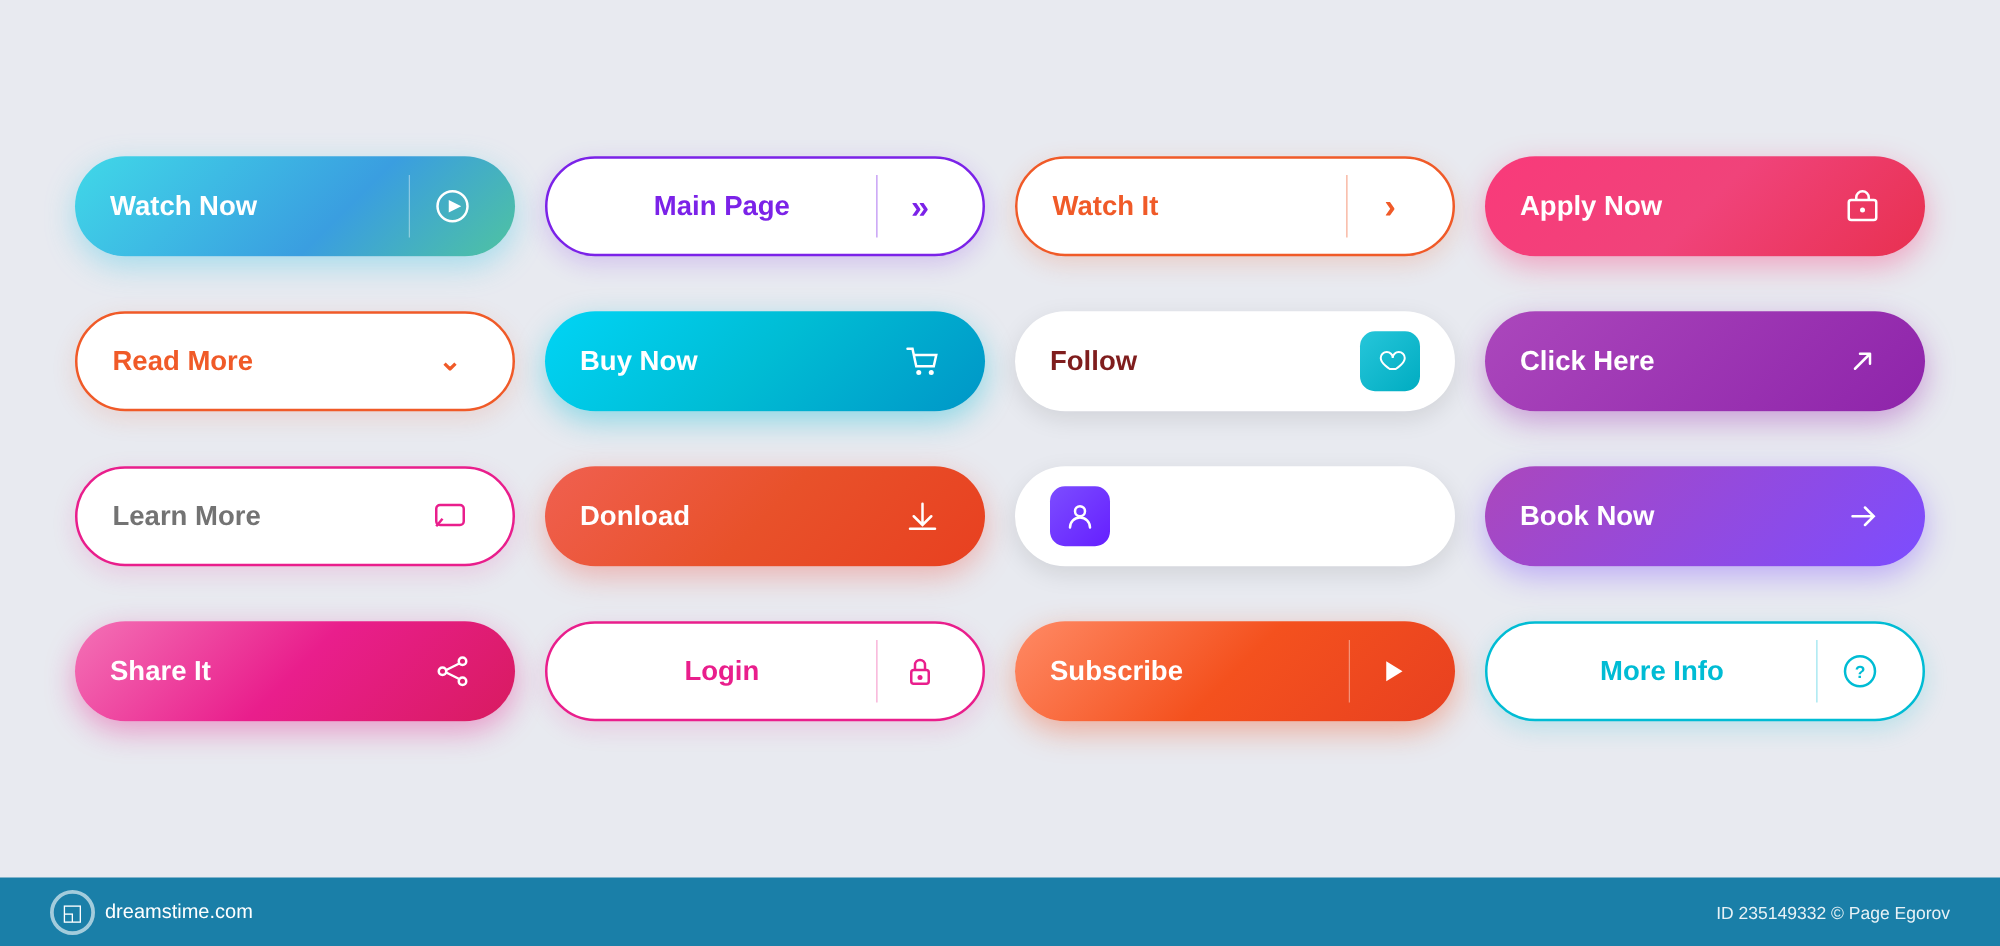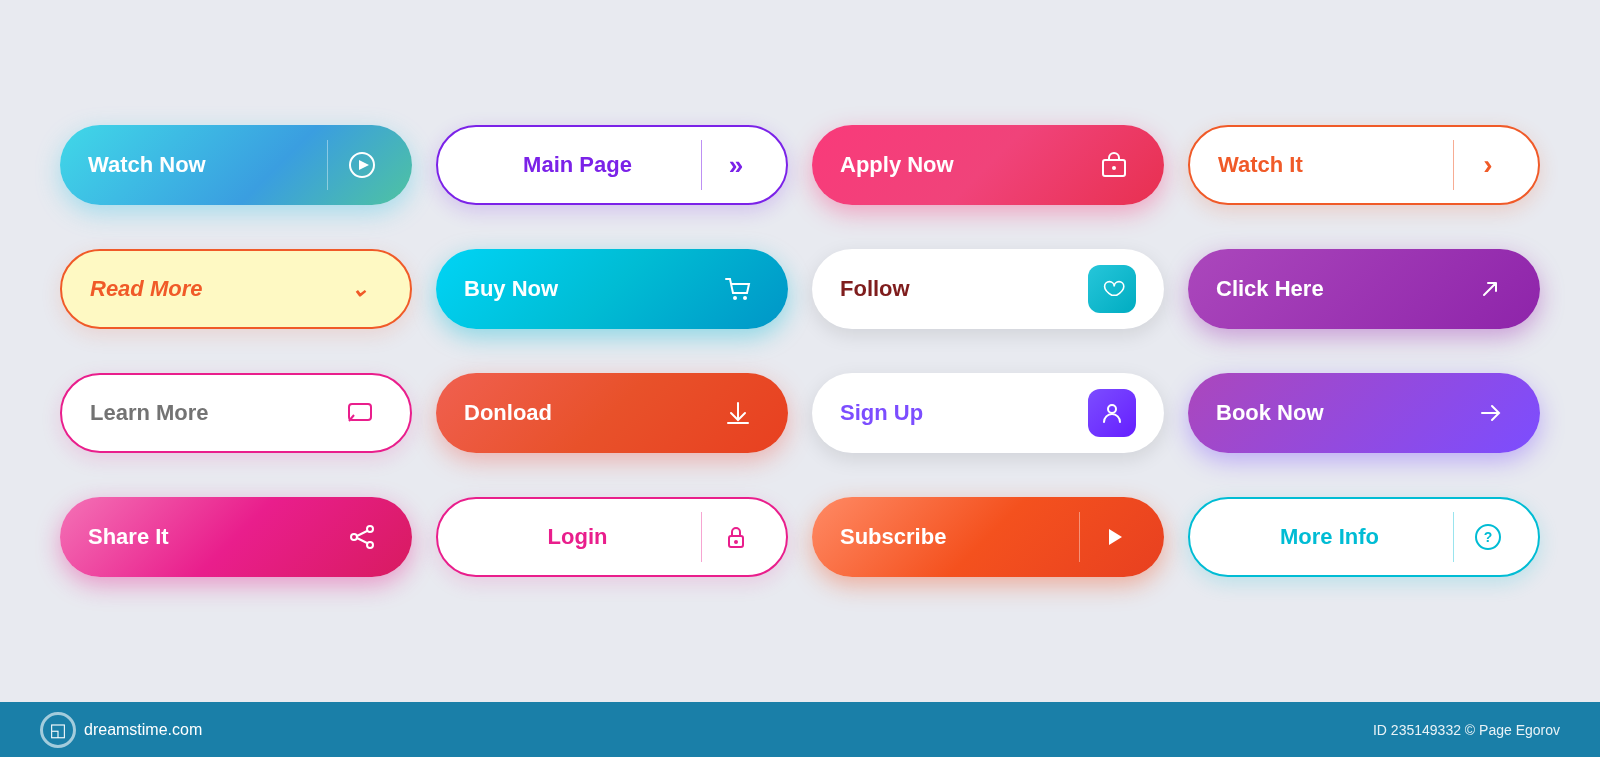--- a/index.html
+++ b/index.html
@@ -109,25 +109,24 @@
     }
     .btn-watch-it .btn-label {
       color: #f05a28;
     }
     .btn-watch-it .btn-icon {
       color: #f05a28;
     }
 
     
     .btn-read-more {
-      background: #fef9c3;
+      background: #ffffff;
       color: #f05a28;
       border: 2.5px solid #f05a28;
       box-shadow: 0 6px 20px rgba(240,90,40,0.15);
-      font-style: italic;
     }
     .btn-read-more .btn-label { color: #f05a28; }
     .btn-read-more .btn-icon { color: #f05a28; }
 
     
     .btn-buy-now {
       background: linear-gradient(135deg, #00d4f5 0%, #00bcd4 50%, #0096c7 100%);
       color: white;
       box-shadow: 0 8px 24px rgba(0,188,212,0.4);
     }
@@ -290,35 +289,35 @@
         </svg>
       </span>
     </button>
 
     <button class="btn btn-main-page">
       <span class="btn-label btn-center-label">Main Page</span>
       <span class="btn-divider" style="background:#7b22e8;opacity:0.5"></span>
       <span class="btn-icon" style="color:#7b22e8;font-size:26px;font-weight:900;">»</span>
     </button>
 
+    <button class="btn btn-watch-it">
+      <span class="btn-label">Watch It</span>
+      <span class="btn-divider" style="background:#f05a28;opacity:0.5"></span>
+      <span class="btn-icon" style="color:#f05a28;font-size:28px;font-weight:900;">›</span>
+    </button>
+
     <button class="btn btn-apply-now">
       <span class="btn-label">Apply Now</span>
       <span class="btn-icon">
         <svg width="30" height="30" viewBox="0 0 30 30" fill="none">
           <rect x="4" y="10" width="22" height="16" rx="2" stroke="white" stroke-width="2"></rect>
           <path d="M10 10V8a5 5 0 0110 0v2" stroke="white" stroke-width="2"></path>
           <circle cx="15" cy="18" r="2" fill="white"></circle>
         </svg>
       </span>
-    </button>
-
-    <button class="btn btn-watch-it">
-      <span class="btn-label">Watch It</span>
-      <span class="btn-divider" style="background:#f05a28;opacity:0.5"></span>
-      <span class="btn-icon" style="color:#f05a28;font-size:28px;font-weight:900;">›</span>
     </button>
 
     <button class="btn btn-read-more">
       <span class="btn-label">Read More</span>
       <span class="btn-icon" style="color:#f05a28;font-size:22px;">⌄</span>
     </button>
 
     <button class="btn btn-buy-now">
       <span class="btn-label">Buy Now</span>
       <span class="btn-icon">
@@ -363,21 +362,20 @@
       <span class="btn-label">Donload</span>
       <span class="btn-icon">
         <svg width="28" height="28" viewBox="0 0 28 28" fill="none">
           <path d="M14 4v16M7 14l7 7 7-7" stroke="white" stroke-width="2" stroke-linecap="round"></path>
           <path d="M4 24h20" stroke="white" stroke-width="2" stroke-linecap="round"></path>
         </svg>
       </span>
     </button>
 
     <button class="btn btn-sign-up">
-      <span class="btn-label">Sign Up</span>
       <span class="btn-icon-box icon-box-purple">
         <svg width="26" height="26" viewBox="0 0 26 26" fill="none">
           <circle cx="13" cy="9" r="4" stroke="white" stroke-width="2"></circle>
           <path d="M5 22c0-4.4 3.6-8 8-8s8 3.6 8 8" stroke="white" stroke-width="2" stroke-linecap="round"></path>
         </svg>
       </span>
     </button>
 
     <button class="btn btn-book-now">
       <span class="btn-label">Book Now</span>

